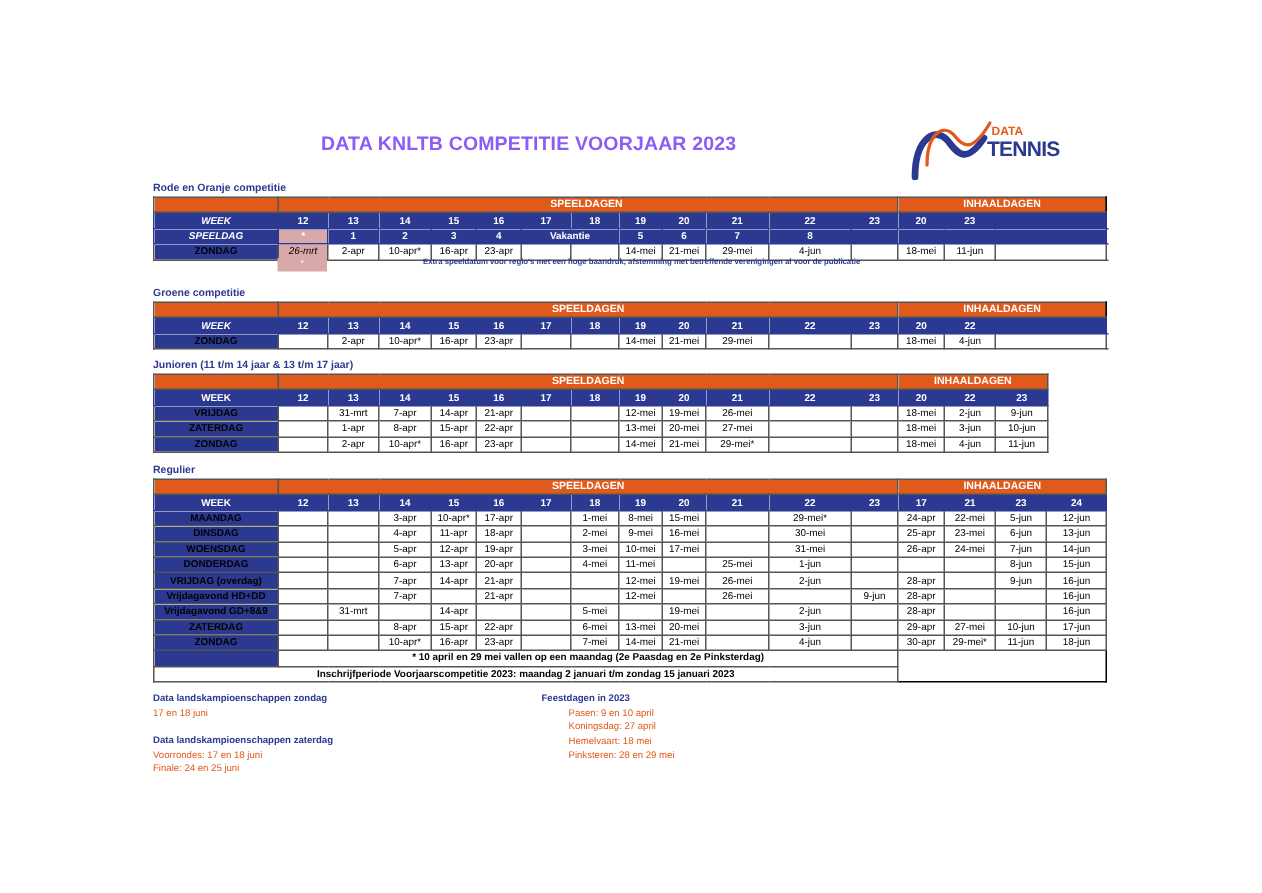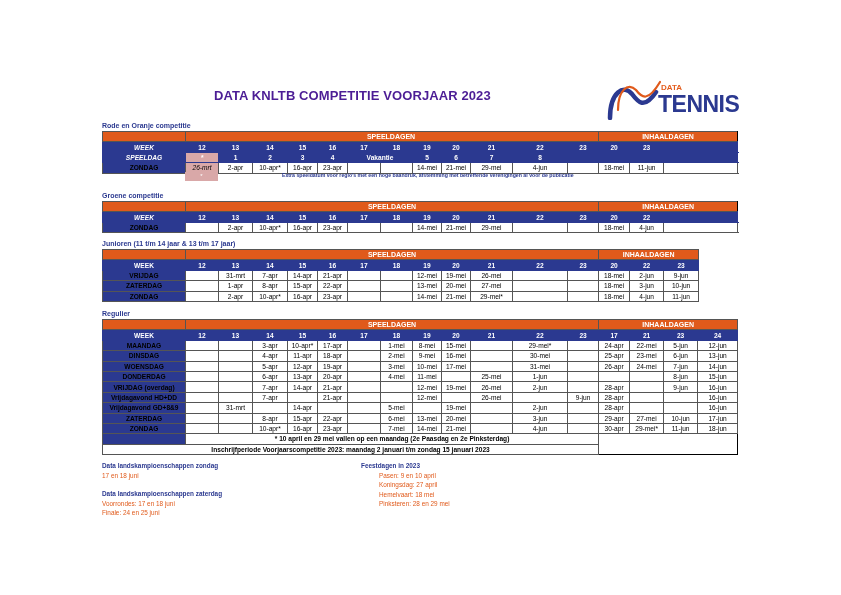--- a/index.html
+++ b/index.html
@@ -1,20 +1,20 @@
 <!DOCTYPE html>
 <html><head>
 <meta charset="utf-8">
 <style>
   html,body{margin:0;padding:0;background:#fff;}
   body{width:841px;height:595px;position:relative;overflow:hidden;font-family:"Liberation Sans",sans-serif;}
-  .title{position:absolute;left:214px;top:88px;font-size:13px;font-weight:bold;color:#4c1d95;letter-spacing:0.1px;}
+  .title{position:absolute;left:214px;top:88px;font-size:13px;font-weight:bold;color:#8b5cf6;letter-spacing:0.1px;}
   .logo{position:absolute;left:606px;top:80px;width:125px;height:40px;}
   .logo .knltb{position:absolute;left:55px;top:3px;font-size:8px;font-weight:bold;color:#e35d1e;}
-  .logo .tennis{position:absolute;left:52px;top:11px;font-size:23px;font-weight:bold;color:#2b3990;letter-spacing:-0.5px;}
+  .logo .tennis{position:absolute;left:52px;top:11px;font-size:14px;font-weight:bold;color:#2b3990;letter-spacing:-0.5px;}
   .sec{position:absolute;left:102px;font-size:7px;font-weight:bold;color:#2b3990;}
   table.grid{position:absolute;left:102px;border-collapse:collapse;table-layout:fixed;border:1.5px solid #000;}
   table.grid td{height:9.4px;padding:0;font-size:6.6px;text-align:center;border:1px solid #555;white-space:nowrap;overflow:hidden;line-height:9px;color:#000;}
   tr.orange td{background:#e05a1b;color:#fff;font-weight:bold;font-size:7px;}
   tr.orange td.sp{text-align:right;padding-right:2px;}
   tr.blue td{background:#2b3990;color:#fff;font-weight:bold;border-color:#2b3990;}
   td.lab{background:#2b3990;color:#fff;font-weight:bold;}
   td.labi{font-style:italic;}
   td.pink{background:#d9a8a8 !important;color:#000 !important;font-style:italic;}
   td.noteblue{background:#2b3990;}

